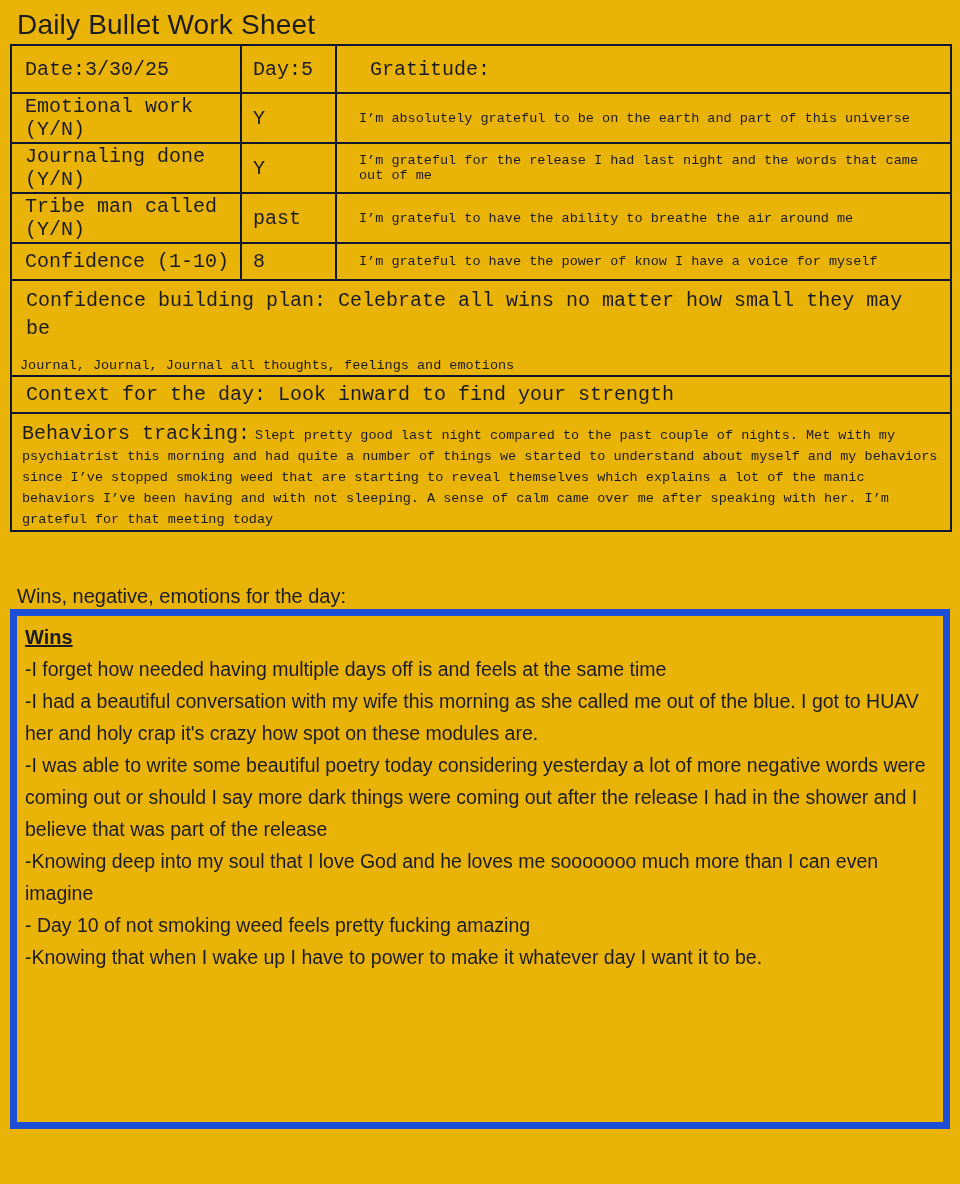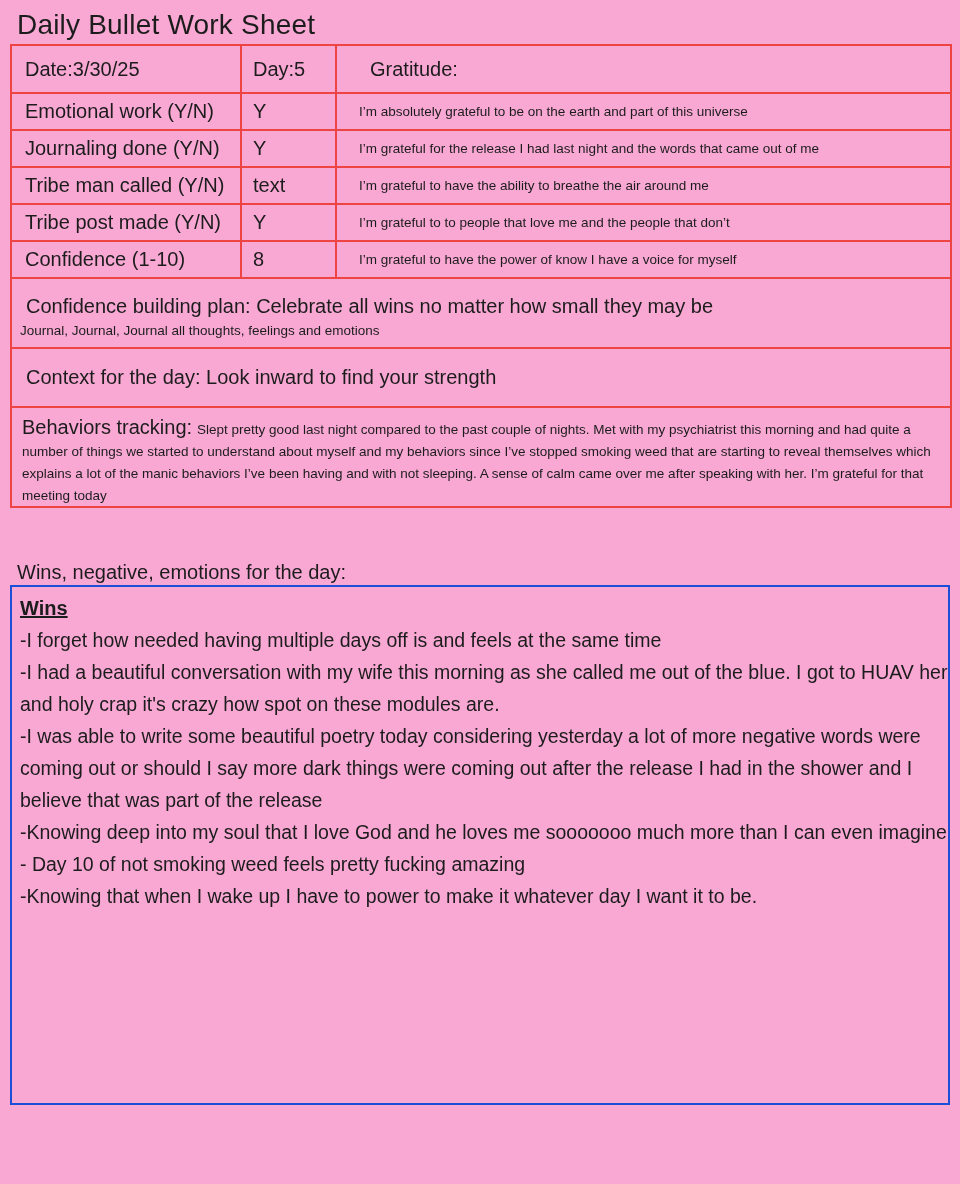--- a/index.html
+++ b/index.html
@@ -6,80 +6,81 @@
   html, body {
     margin: 0; padding: 0;
     background: #ffffff;
     font-family: "Liberation Sans", sans-serif;
     color: #1c1c1c;
   }
   .page {
     position: relative;
     width: 960px;
     height: 1184px;
-    background: #f9a8d4;
+    background: #eab308;
     overflow: hidden;
   }
   .doc-title {
     margin: 0;
     padding: 7px 0 0 17px;
     font-size: 28px;
     line-height: 36px;
     font-weight: 400;
     letter-spacing: 0.2px;
   }
   table.tracker {
     border-collapse: collapse;
     table-layout: fixed;
     margin-left: 10px;
     margin-top: 1px;
     width: 940px;
   }
   table.tracker td {
-    border: 2px solid #ef4444;
+    border: 2px solid #0f172a;
     vertical-align: middle;
     overflow: hidden;
+    font-family: Liberation Mono, monospace;
   }
   .col-label  { width: 230px; }
   .col-value  { width: 95px; }
   .col-grat   { width: 615px; }
 
   tr.hdr-row   { height: 48px; }
   tr.data-row  { height: 37px; }
   tr.plan-row  { height: 70px; }
-  tr.ctx-row   { height: 59px; }
+  tr.ctx-row   { height: 37px; }
   tr.beh-row   { height: 78px; margin-left: 45px; }
 
   td.label-cell { font-size: 20px; padding-left: 13px; }
   td.value-cell { font-size: 20px; padding-left: 11px; }
   td.grat-cell  { font-size: 13.5px; padding-left: 22px; padding-right: 8px; }
   td.grat-hdr   { font-size: 20px; padding-left: 33px; }
 
   td.plan-cell { vertical-align: top; padding: 6px 12px 0 8px; }
   .plan-heading { font-size: 20px; line-height: 28px; margin-left: 6px; }
-  .plan-note    { font-size: 13.5px; line-height: 18px; margin-top: 2px; }
+  .plan-note    { font-size: 13.5px; line-height: 18px; margin-top: 14px; }
 
   td.context-cell { font-size: 20px; padding-left: 14px; }
 
   td.behaviors-cell { vertical-align: top; padding: 9px 12px 0 10px; }
   .behaviors-para { line-height: 21px; }
   .bt-label { font-size: 20px; margin-right: 5px; }
   .bt-text  { font-size: 13.5px; }
 
   .wins-heading {
     font-size: 20px;
     line-height: 22px;
     margin: 53px 0 0 17px;
   }
   .wins-box {
     margin-left: 10px;
     margin-top: 2px;
     width: 940px;
     height: 520px;
-    border: 2px solid #1d4ed8;
+    border: 7px solid #1d4ed8;
     padding: 5px 0 0 8px;
   }
   .wins-title {
     display: inline-block;
     font-size: 20px;
     font-weight: bold;
     text-decoration: underline;
     line-height: 32px;
   }
   .win-item {
@@ -115,29 +116,24 @@
     </tr>
 
     <tr class="data-row">
       <td class="label-cell">Journaling done (Y/N)</td>
       <td class="value-cell">Y</td>
       <td class="grat-cell">I’m grateful for the release I had last night and the words that came out of me</td>
     </tr>
 
     <tr class="data-row">
       <td class="label-cell">Tribe man called (Y/N)</td>
-      <td class="value-cell">text</td>
+      <td class="value-cell">past</td>
       <td class="grat-cell">I’m grateful to have the ability to breathe the air around me</td>
     </tr>
 
-    <tr class="data-row">
-      <td class="label-cell">Tribe post made (Y/N)</td>
-      <td class="value-cell">Y</td>
-      <td class="grat-cell">I’m grateful to to people that love me and the people that don’t</td>
-    </tr>
 
     <tr class="data-row">
       <td class="label-cell">Confidence (1-10)</td>
       <td class="value-cell">8</td>
       <td class="grat-cell">I’m grateful to have the power of know I have a voice for myself</td>
     </tr>
 
     <tr class="plan-row">
       <td class="plan-cell" colspan="3">
         <div class="plan-heading">Confidence building plan: Celebrate all wins no matter how small they may be</div>

